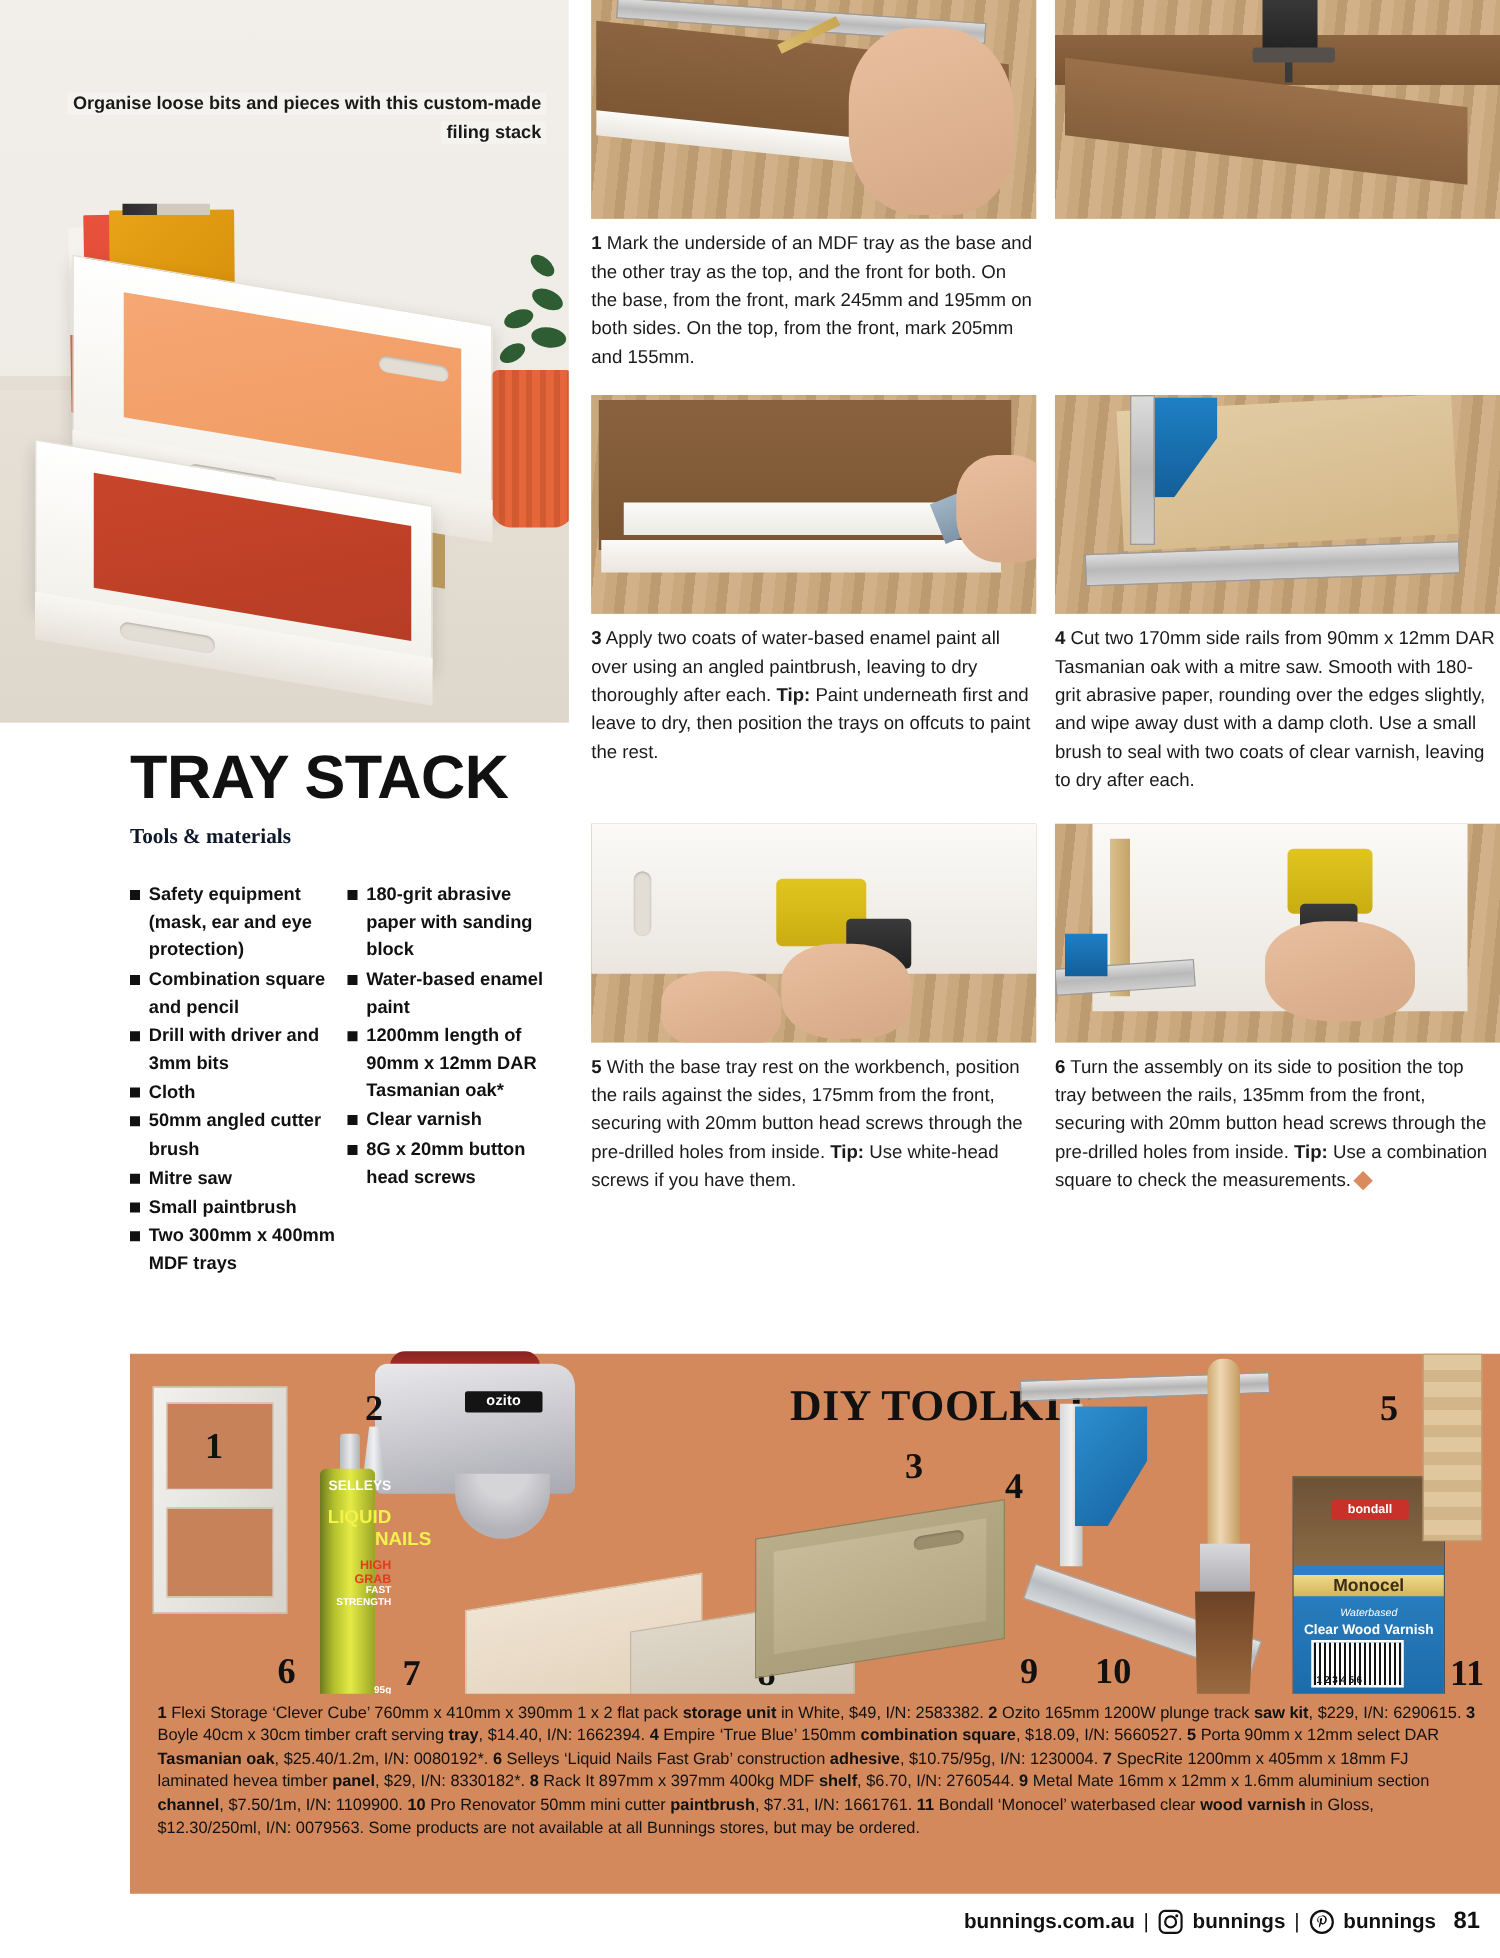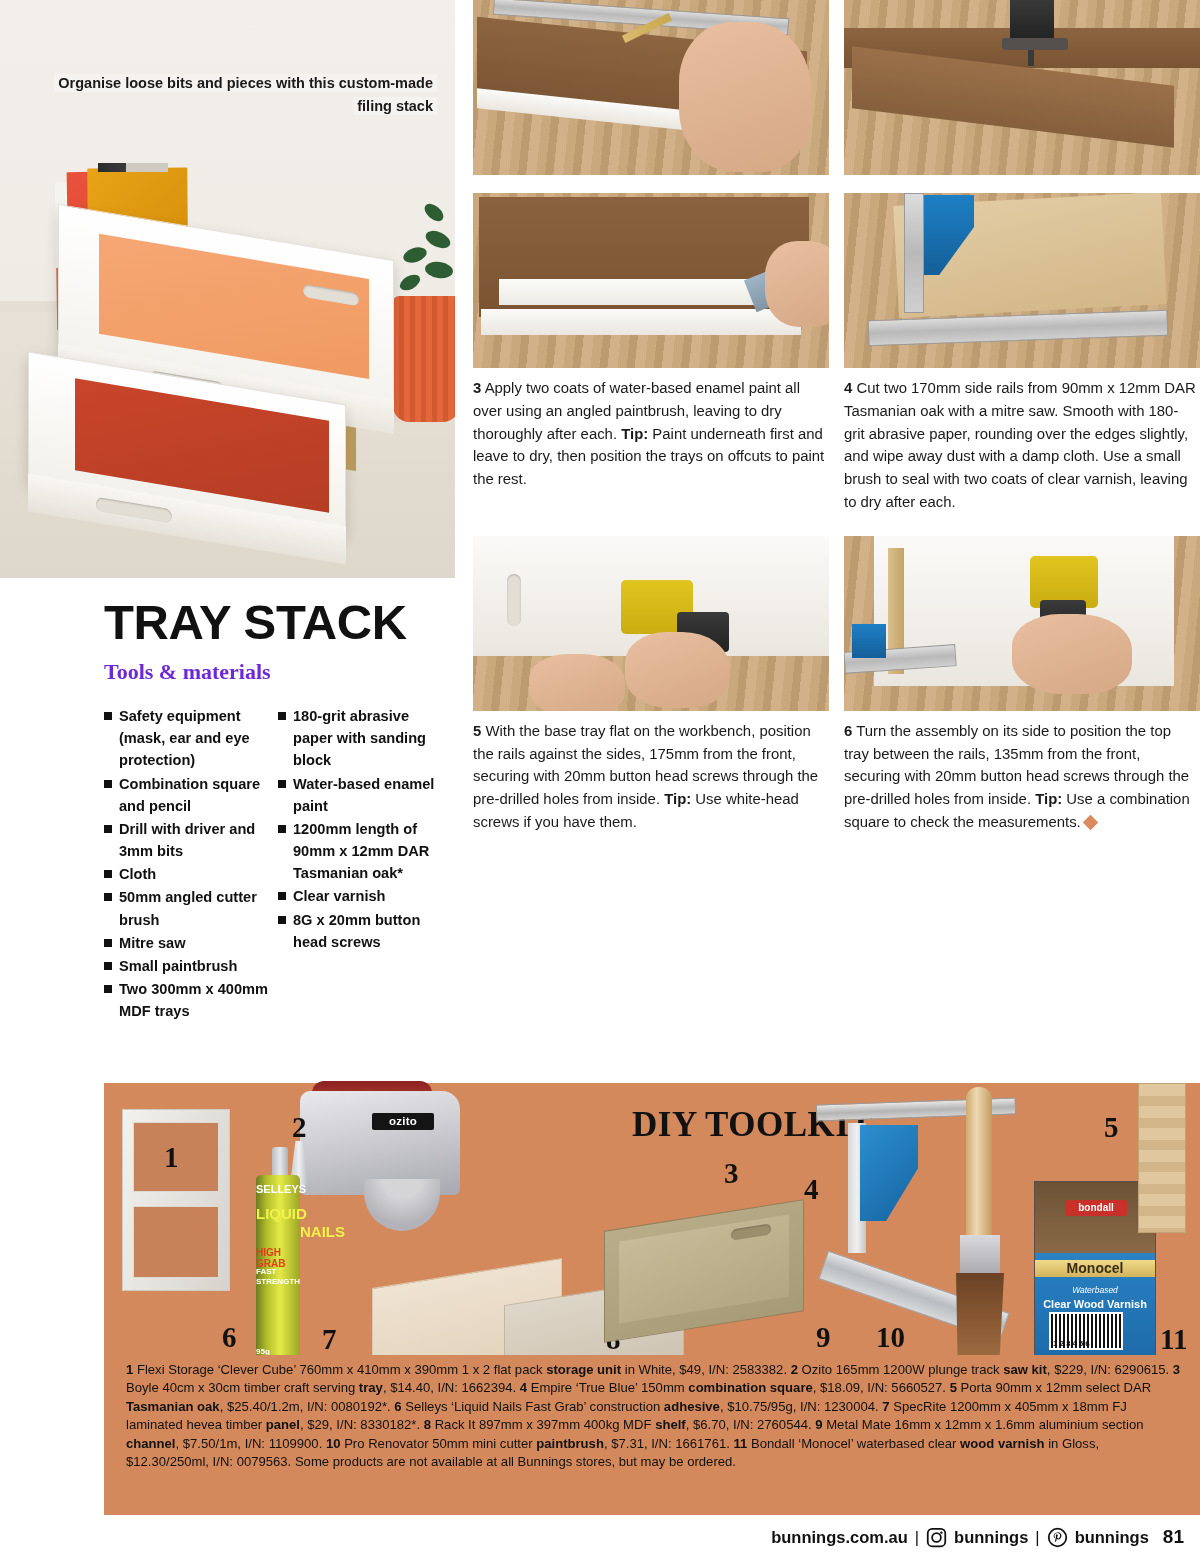--- a/index.html
+++ b/index.html
@@ -111,21 +111,21 @@
   }
 
   
   .title-block { position: absolute; left: 104px; top: 598px; width: 370px; }
   .title {
     font-size: 49px; font-weight: 700; letter-spacing: -0.4px;
     line-height: 1; color: #111;
   }
   .subtitle {
     font-family: "Liberation Serif", serif;
-    font-size: 22px; font-weight: 700; margin-top: 12px; color: #6d28d9;
+    font-size: 17px; font-weight: 700; margin-top: 12px; color: #0f172a;
   }
 
   .tools-cols {
     position: absolute; left: 104px; top: 705px;
     width: 370px; display: flex; 
   }
   .tools-col { width: 174px; }
   .tool-item {
     display: flex; gap: 7px; align-items: flex-start;
     font-size: 14.6px; font-weight: 700; line-height: 1.52;
@@ -223,21 +223,21 @@
   }
   .glue-cap {
     position: absolute; left: 168px; top: 64px; width: 16px; height: 34px;
     background: linear-gradient(90deg,#b9bcc0,#e6e8ea,#aeb1b5); border-radius: 3px 3px 0 0;
   }
   .glue-nozzle {
     position: absolute; left: 186px; top: 58px; width: 18px; height: 44px;
     background: linear-gradient(90deg,#c5c8cb,#eef0f2,#b8bbbe);
     clip-path: polygon(30% 0, 70% 0, 100% 100%, 0 100%);
   }
-  .glue-txt { position:absolute; left:0; width:57px; text-align:left; font-weight:800; color:#f2f24a; }
+  .glue-txt { position:absolute; left:0; width:57px; text-align:right; font-weight:800; color:#f2f24a; }
   .panel-hevea {
     left: 268px; top: 190px; width: 190px; height: 96px;
     background: linear-gradient(175deg,#efe3d2 0%,#e2d2bb 100%);
     transform: skewY(-9deg);
     border: 1px solid #d9c8ae;
   }
   .mdf-shelf {
     left: 400px; top: 208px; width: 180px; height: 86px;
     background: linear-gradient(175deg,#ded6c8 0%,#cdc3b1 100%);
     transform: skewY(-9deg);
@@ -441,20 +441,24 @@
 
   <div class="step-row">
     <div class="step">
       <div class="step-photo">
         <div class="wood-bg"></div>
         <div class="mdf" style="left:4px; top:34px; width:330px; height:86px; transform:skewY(6deg);"></div>
         <div class="tray-w" style="left:4px; top:104px; width:300px; height:20px; transform:skewY(6deg);"></div>
         <div class="ruler" style="left:20px; top:8px; width:296px; height:17px; transform:rotate(4deg);"></div>
         <div style="position:absolute; left:148px; top:24px; width:52px; height:8px; background:linear-gradient(90deg,#d9bb6e,#c9a64f); transform:rotate(-26deg);"></div>
         <div class="hand" style="left:206px; top:22px; width:132px; height:150px;"></div>
+      </div>
+      <div class="step-text">
+        <span class="step-num">1</span>
+        <span>Mark the underside of an MDF tray as the base and the other tray as the top, and the front for both. On the base, from the front, mark 245mm and 195mm on both sides. On the top, from the front, mark 205mm and 155mm.</span>
       </div>
     </div>
 
     <div class="step">
       <div class="step-photo">
         <div class="wood-bg"></div>
         <div class="mdf" style="left:0; top:28px; width:356px; height:40px;"></div>
         <div class="mdf" style="left:8px; top:66px; width:322px; height:62px; transform:skewY(7deg); background:linear-gradient(180deg,#9a7049,#85603c);"></div>
         <div class="drill-b" style="left:166px; top:-4px; width:44px; height:46px;"></div>
         <div style="position:absolute; left:184px; top:38px; width:6px; height:28px; background:#3a3a3a;"></div>
@@ -500,21 +504,21 @@
         <div class="wood-bg"></div>
         <div class="tray-w" style="left:0; top:0; width:356px; height:120px;"></div>
         <div class="handle" style="left:34px; top:38px; width:14px; height:52px;"></div>
         <div class="drill-y" style="left:148px; top:44px; width:72px; height:54px;"></div>
         <div class="drill-b" style="left:204px; top:76px; width:52px; height:40px;"></div>
         <div class="hand" style="left:152px; top:96px; width:104px; height:76px;"></div>
         <div class="hand" style="left:56px; top:118px; width:96px; height:62px;"></div>
       </div>
       <div class="step-text">
         <span class="step-num">5</span>
-        <span>With the base tray flat on the workbench, position the rails against the sides, 175mm from the front, securing with 20mm button head screws through the pre-drilled holes from inside. </span><span class="step-tip">Tip:</span><span> Use white-head screws if you have them.</span>
+        <span>With the base tray rest on the workbench, position the rails against the sides, 175mm from the front, securing with 20mm button head screws through the pre-drilled holes from inside. </span><span class="step-tip">Tip:</span><span> Use white-head screws if you have them.</span>
       </div>
     </div>
 
     <div class="step">
       <div class="step-photo">
         <div class="wood-bg"></div>
         <div class="tray-w" style="left:30px; top:0; width:300px; height:150px;"></div>
         <div style="position:absolute; left:44px; top:12px; width:16px; height:126px; background:linear-gradient(90deg,#d9c08e,#c4a366);"></div>
         <div class="drill-y" style="left:186px; top:20px; width:68px; height:52px;"></div>
         <div class="drill-b" style="left:196px; top:64px; width:46px; height:36px;"></div>

